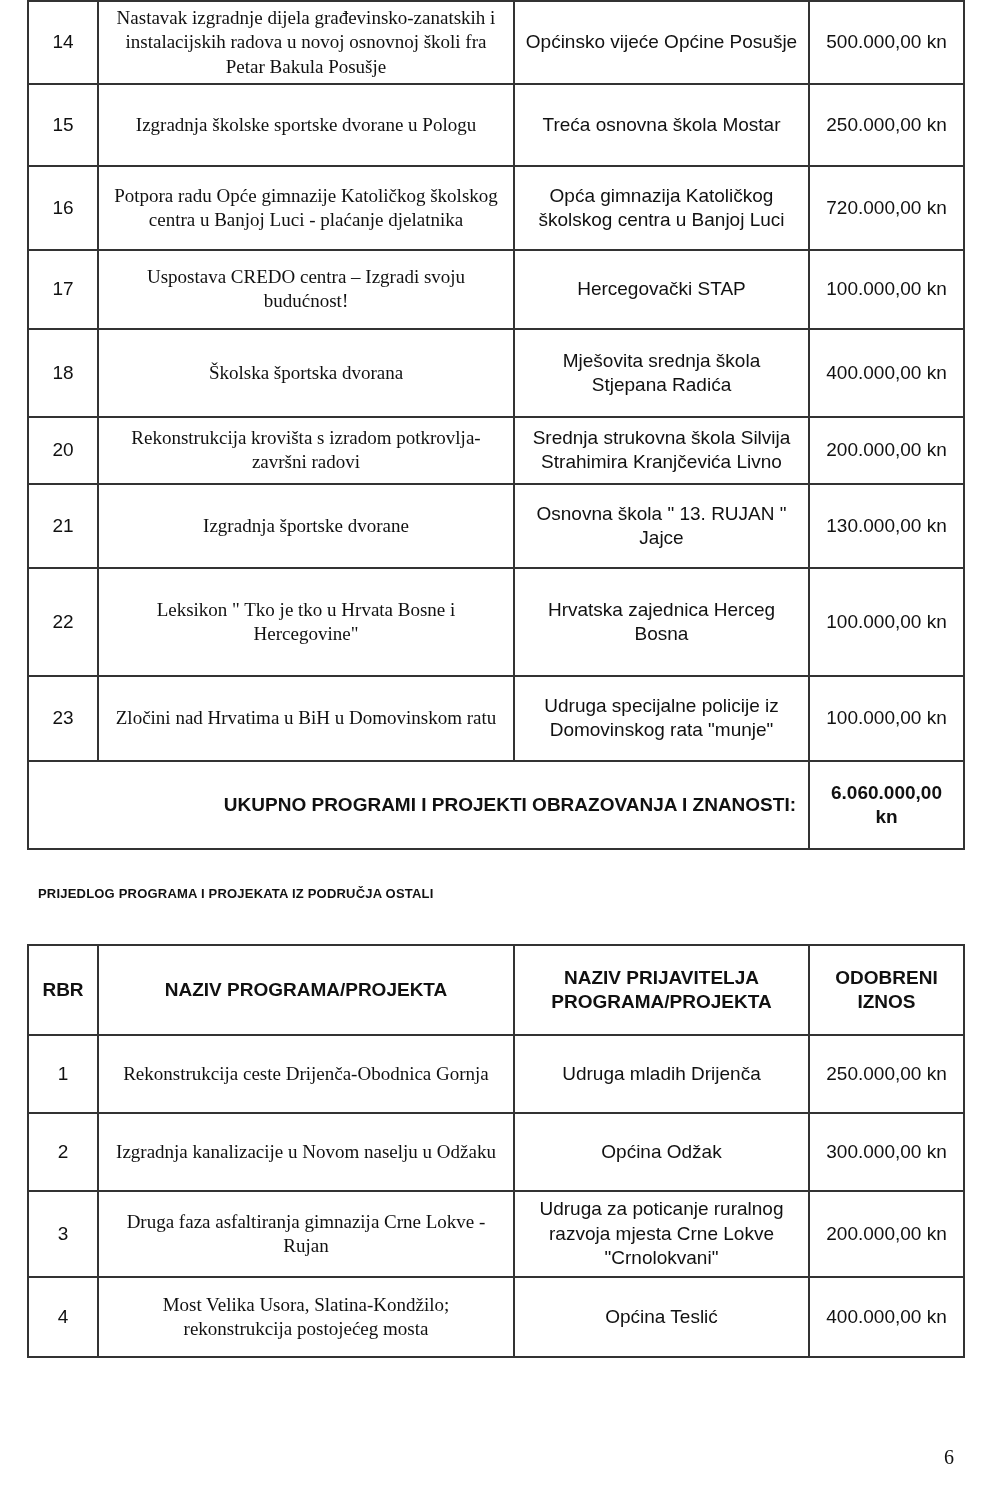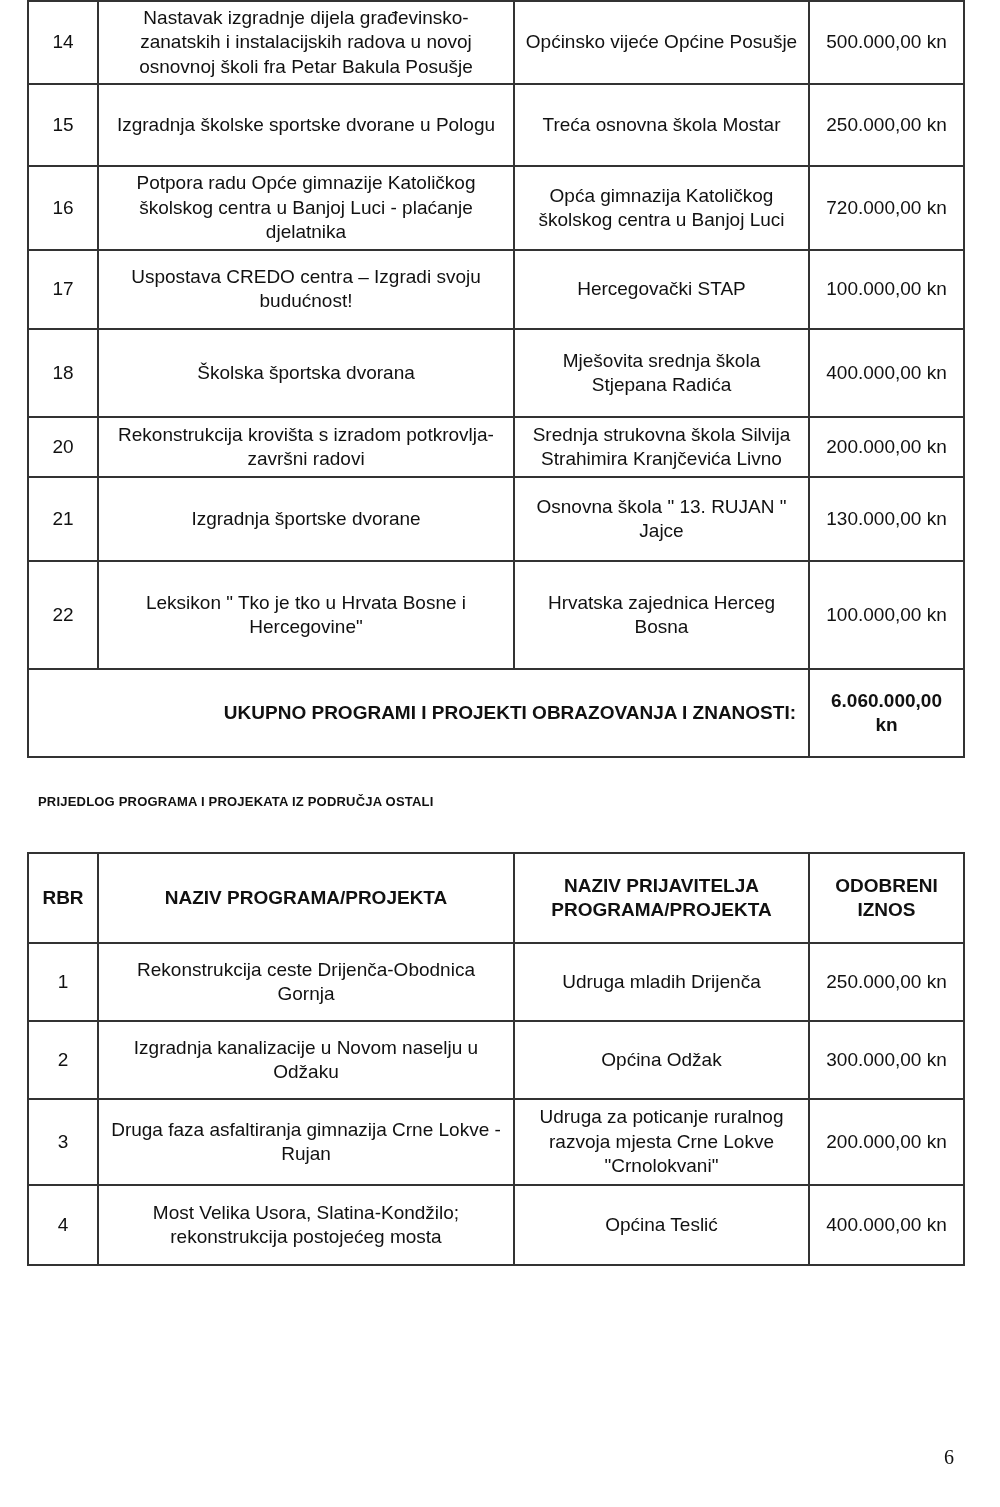--- a/index.html
+++ b/index.html
@@ -26,21 +26,21 @@
     font-size: 19px;
     line-height: 1.28;
     font-weight: normal;
     padding: 4px 10px;
     word-wrap: break-word;
   }
   .col-rbr  { width: 70px;  }
   .col-naz  { width: 416px; }
   .col-pri  { width: 295px; }
   .col-izn  { width: 155px; }
-  td.name-cell { padding: 4px 24px; }
+  td.name-cell { padding: 4px 24px; font-family: Liberation Serif, serif; }
   td.app-cell  { padding: 4px 14px; }
   td.amt-cell  { padding: 4px 10px; margin-left: 6px; }
   tr.total-row td.total-label {
     text-align: right;
     font-weight: bold;
     padding-right: 12px;
     margin-top: 12px;
   }
   tr.total-row td.total-value { font-weight: bold; }
   tr.total-row td.total-value span { display:inline-block; max-width:112px; }
@@ -99,36 +99,42 @@
         <td class="name-cell">Uspostava CREDO centra – Izgradi svoju budućnost!</td>
         <td class="app-cell">Hercegovački STAP</td>
         <td class="amt-cell">100.000,00 kn</td>
       </tr>
       <tr style="height:88px">
         <td>18</td>
         <td class="name-cell">Školska športska dvorana</td>
         <td class="app-cell">Mješovita srednja škola Stjepana Radića</td>
         <td class="amt-cell">400.000,00 kn</td>
       </tr>
-      <tr style="height:60px">
+      <tr style="height:67px">
         <td>20</td>
         <td class="name-cell">Rekonstrukcija krovišta s izradom potkrovlja-završni radovi</td>
         <td class="app-cell">Srednja strukovna škola Silvija Strahimira Kranjčevića Livno</td>
         <td class="amt-cell">200.000,00 kn</td>
       </tr>
       <tr style="height:84px">
         <td>21</td>
         <td class="name-cell">Izgradnja športske dvorane</td>
         <td class="app-cell">Osnovna škola " 13. RUJAN " Jajce</td>
         <td class="amt-cell">130.000,00 kn</td>
       </tr>
       <tr style="height:108px">
         <td>22</td>
         <td class="name-cell">Leksikon " Tko je tko u Hrvata Bosne i Hercegovine"</td>
         <td class="app-cell">Hrvatska zajednica Herceg Bosna</td>
+        <td class="amt-cell">100.000,00 kn</td>
+      </tr>
+      <tr style="height:85px">
+        <td>23</td>
+        <td class="name-cell">Zločini nad Hrvatima u BiH u Domovinskom ratu</td>
+        <td class="app-cell">Udruga specijalne policije iz Domovinskog rata "munje"</td>
         <td class="amt-cell">100.000,00 kn</td>
       </tr>
       <tr class="total-row" style="height:88px">
         <td colspan="3" class="total-label">UKUPNO PROGRAMI I PROJEKTI OBRAZOVANJA I ZNANOSTI:</td>
         <td class="total-value amt-cell"><span>6.060.000,00 kn</span></td>
       </tr>
     </tbody>
   </table>
 
   <h2 class="section-heading">PRIJEDLOG PROGRAMA I PROJEKATA IZ PODRUČJA OSTALI</h2>

